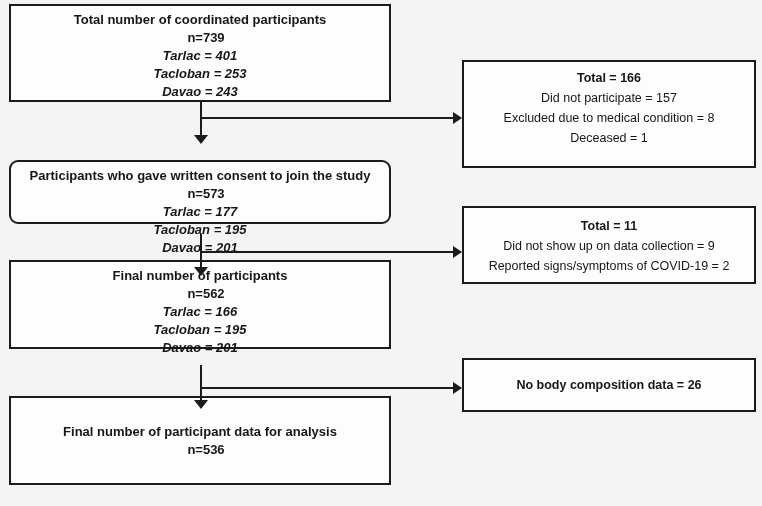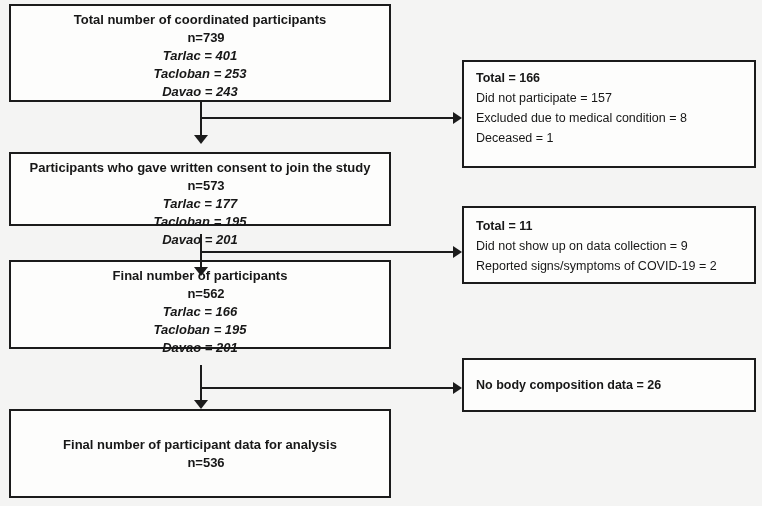--- a/index.html
+++ b/index.html
@@ -33,21 +33,21 @@
   }
   .main-box .line { line-height: 18px; font-size: 13px; }
   .box-title  { font-weight: bold; }
   .box-n      { font-weight: bold; margin-left: 12px; }
   .site-line  { font-weight: bold; font-style: italic; }
   .center-v   { justify-content: center; padding-top: 0; }
 
   .side-box {
     left: 462px;
     width: 294px;
-    align-items: flex-start;
+    align-items: center;
     text-align: left;
     padding: 6px 12px;
   }
   .side-box .line { line-height: 20px; font-size: 12.5px; }
   .side-total { font-weight: bold; }
 
   
   .vline {
     position: absolute;
     width: 2px;
@@ -79,37 +79,37 @@
 <div id="canvas">
 
   <div class="box main-box" style="top:4px;height:98px;">
     <div class="line box-title">Total number of coordinated participants</div>
     <div class="line box-n">n=739</div>
     <div class="line site-line">Tarlac = 401</div>
     <div class="line site-line">Tacloban = 253</div>
     <div class="line site-line">Davao = 243</div>
   </div>
 
-  <div class="box main-box" style="top:152px;height:74px;">
+  <div class="box main-box" style="top:160px;height:64px;border-radius:9px;">
     <div class="line box-title">Participants who gave written consent to join the study</div>
     <div class="line box-n">n=573</div>
     <div class="line site-line">Tarlac = 177</div>
     <div class="line site-line">Tacloban = 195</div>
     <div class="line site-line">Davao = 201</div>
   </div>
 
   <div class="box main-box" style="top:260px;height:89px;">
     <div class="line box-title">Final number of participants</div>
     <div class="line box-n">n=562</div>
     <div class="line site-line">Tarlac = 166</div>
     <div class="line site-line">Tacloban = 195</div>
     <div class="line site-line">Davao = 201</div>
   </div>
 
-  <div class="box main-box center-v" style="top:409px;height:89px;">
+  <div class="box main-box center-v" style="top:396px;height:89px;">
     <div class="line box-title">Final number of participant data for analysis</div>
     <div class="line box-n">n=536</div>
   </div>
 
   <div class="box side-box" style="top:60px;height:108px;">
     <div class="line side-total">Total = 166</div>
     <div class="line">Did not participate = 157</div>
     <div class="line">Excluded due to medical condition = 8</div>
     <div class="line">Deceased = 1</div>
   </div>

